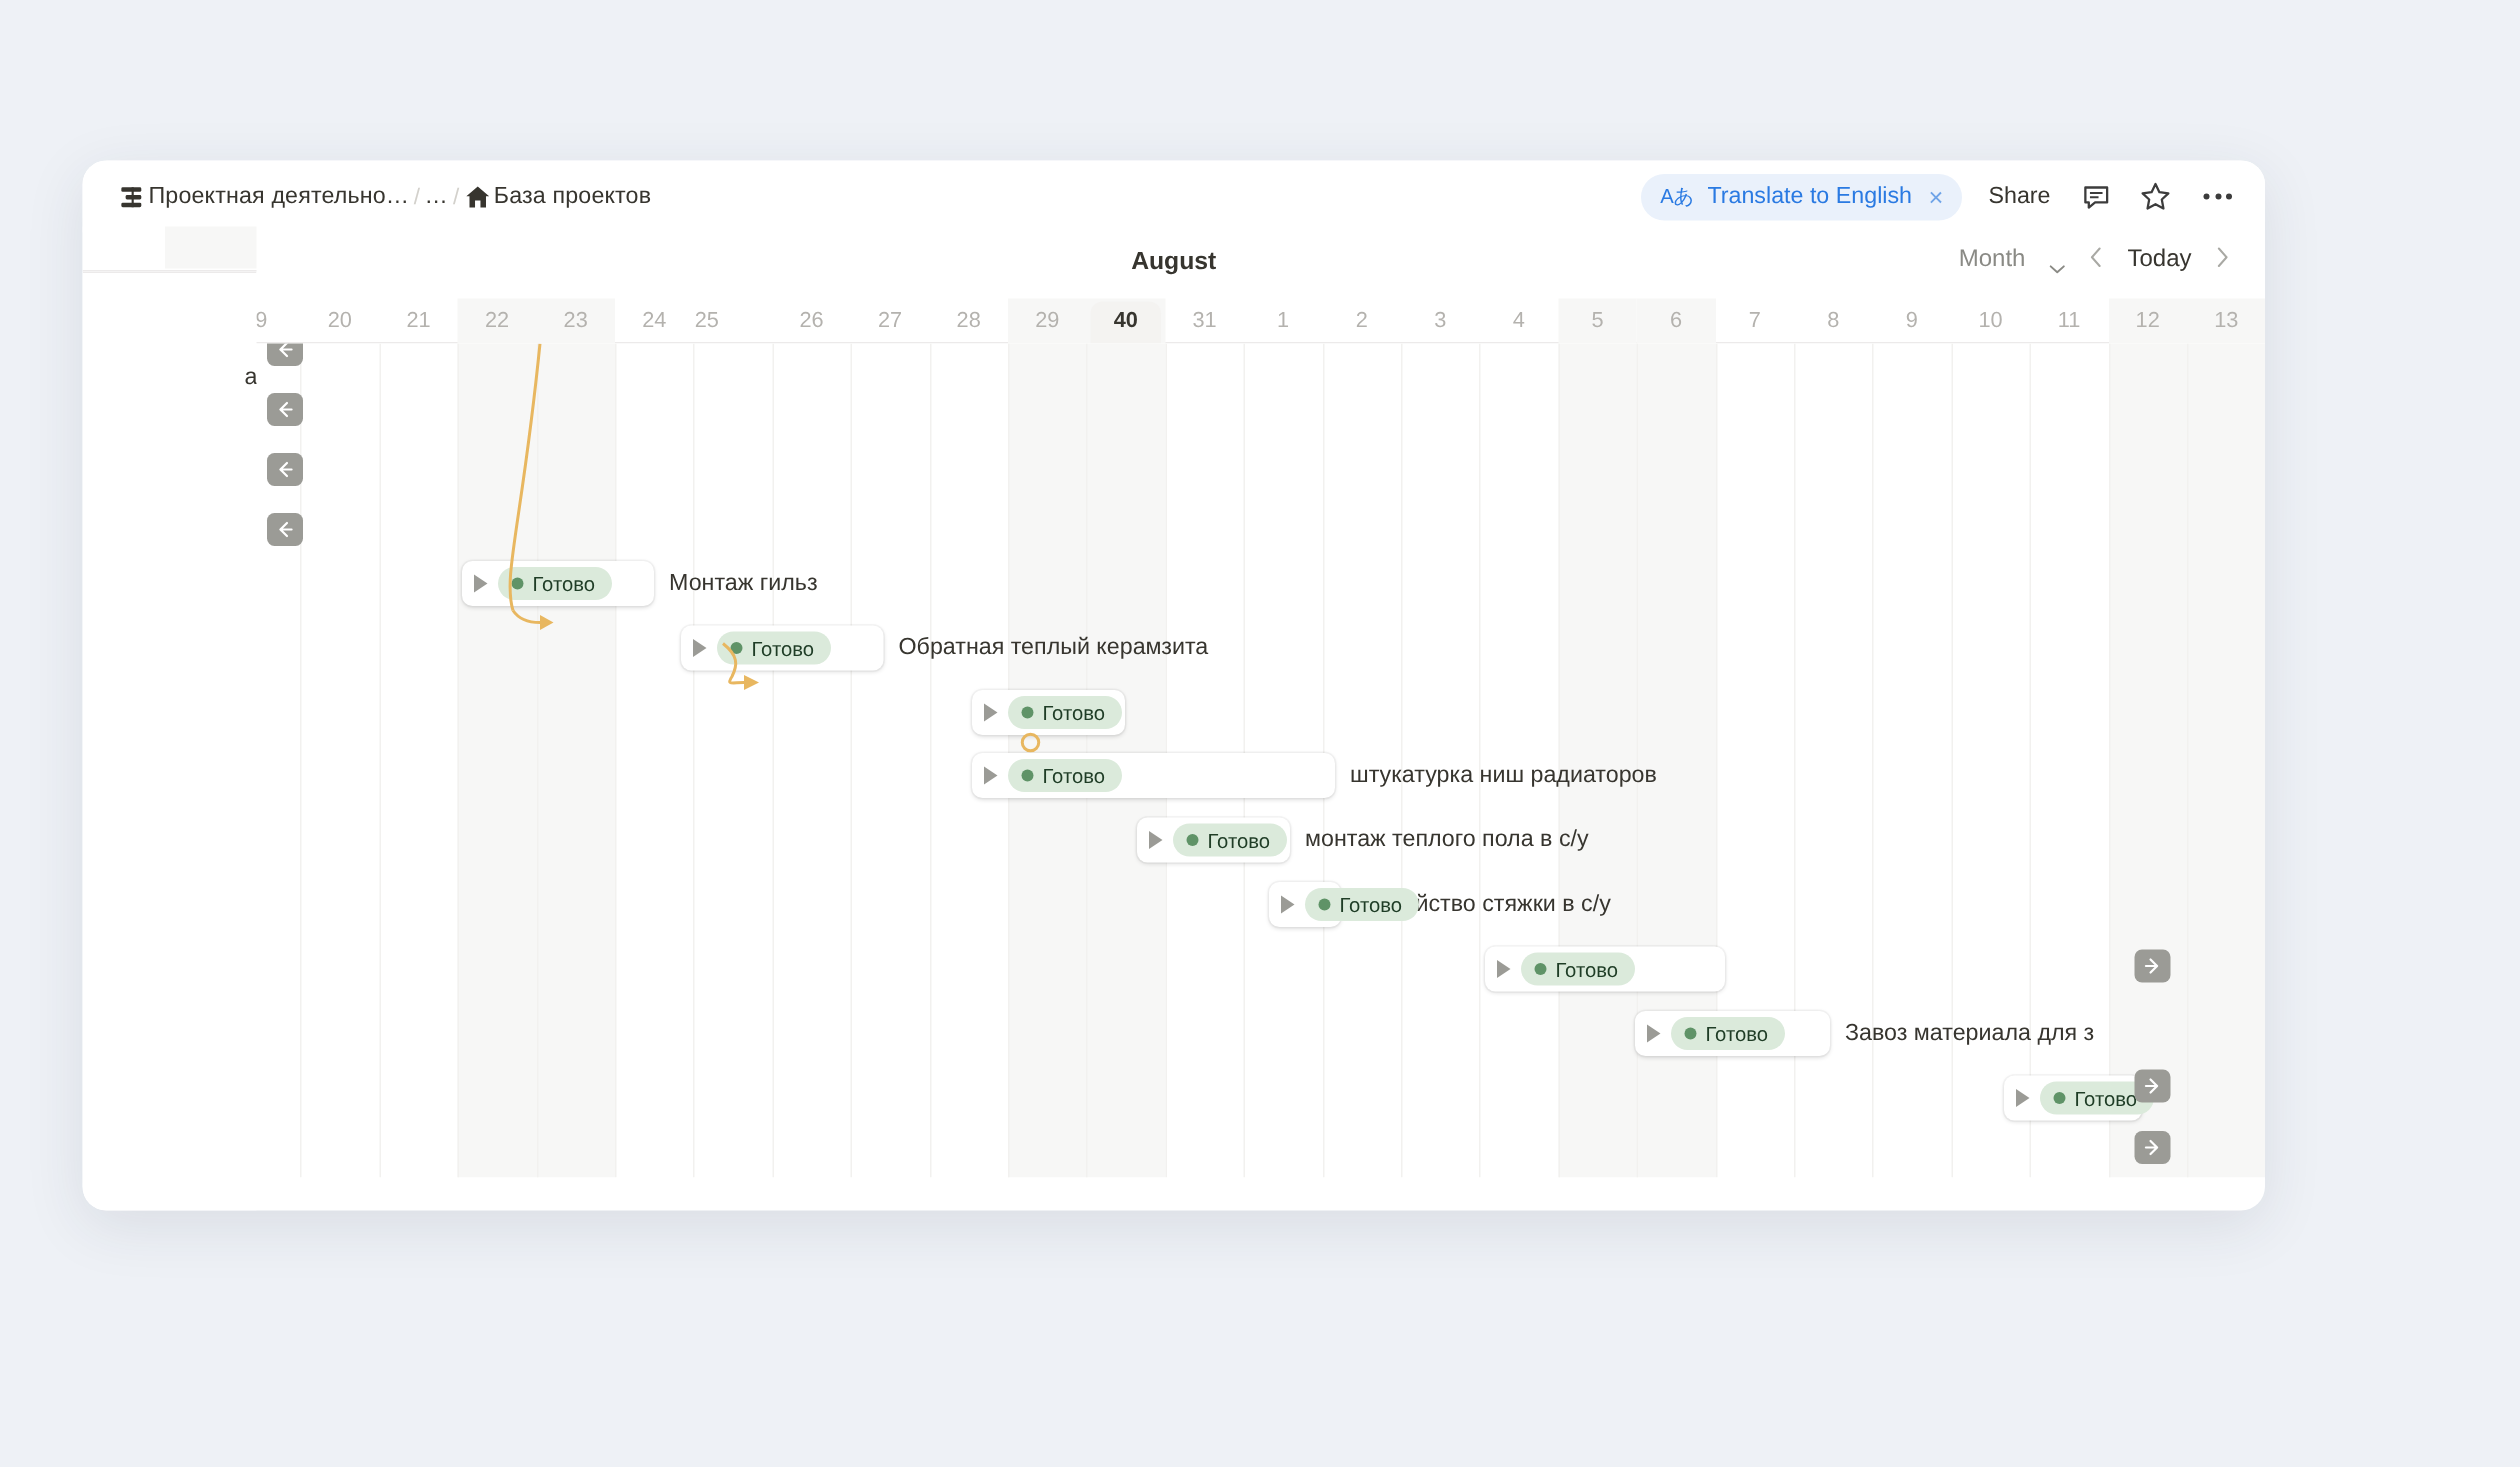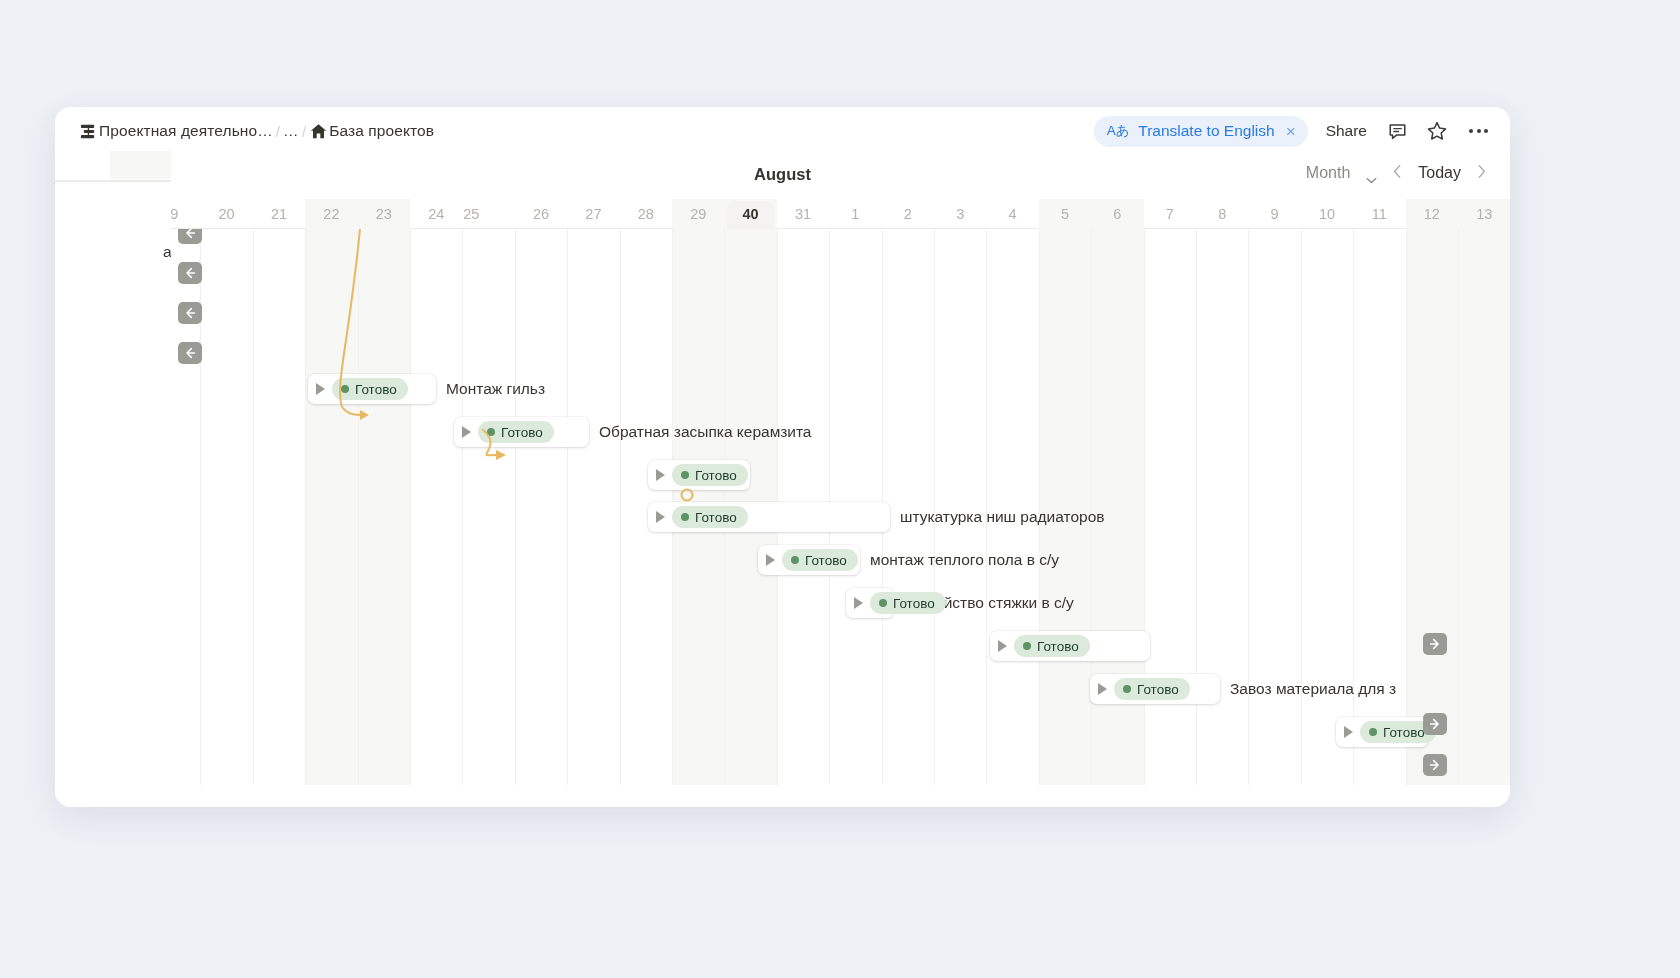--- a/index.html
+++ b/index.html
@@ -415,21 +415,21 @@
           <div class="task-label" style="left: 276px;">Монтаж гильз</div>
         </div>
         <div class="row" style="top: 183px;">
           <div class="bar" style="left: 284px; width: 135px;">
             <span class="play-tri"></span>
             <span class="status-pill">
               <span class="status-dot"></span>
               <span>Готово</span>
             </span>
           </div>
-          <div class="task-label" style="left: 429px;">Обратная засыпка керамзита</div>
+          <div class="task-label" style="left: 429px;">Обратная теплый керамзита</div>
         </div>
         <div class="row" style="top: 226px;">
           <div class="bar" style="left: 478px; width: 102px;">
             <span class="play-tri"></span>
             <span class="status-pill">
               <span class="status-dot"></span>
               <span>Готово</span>
             </span>
           </div>
         </div>

